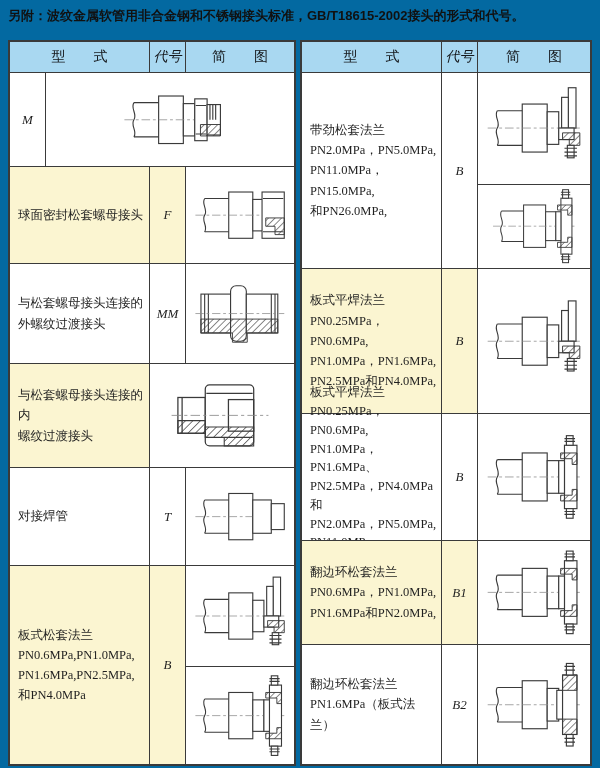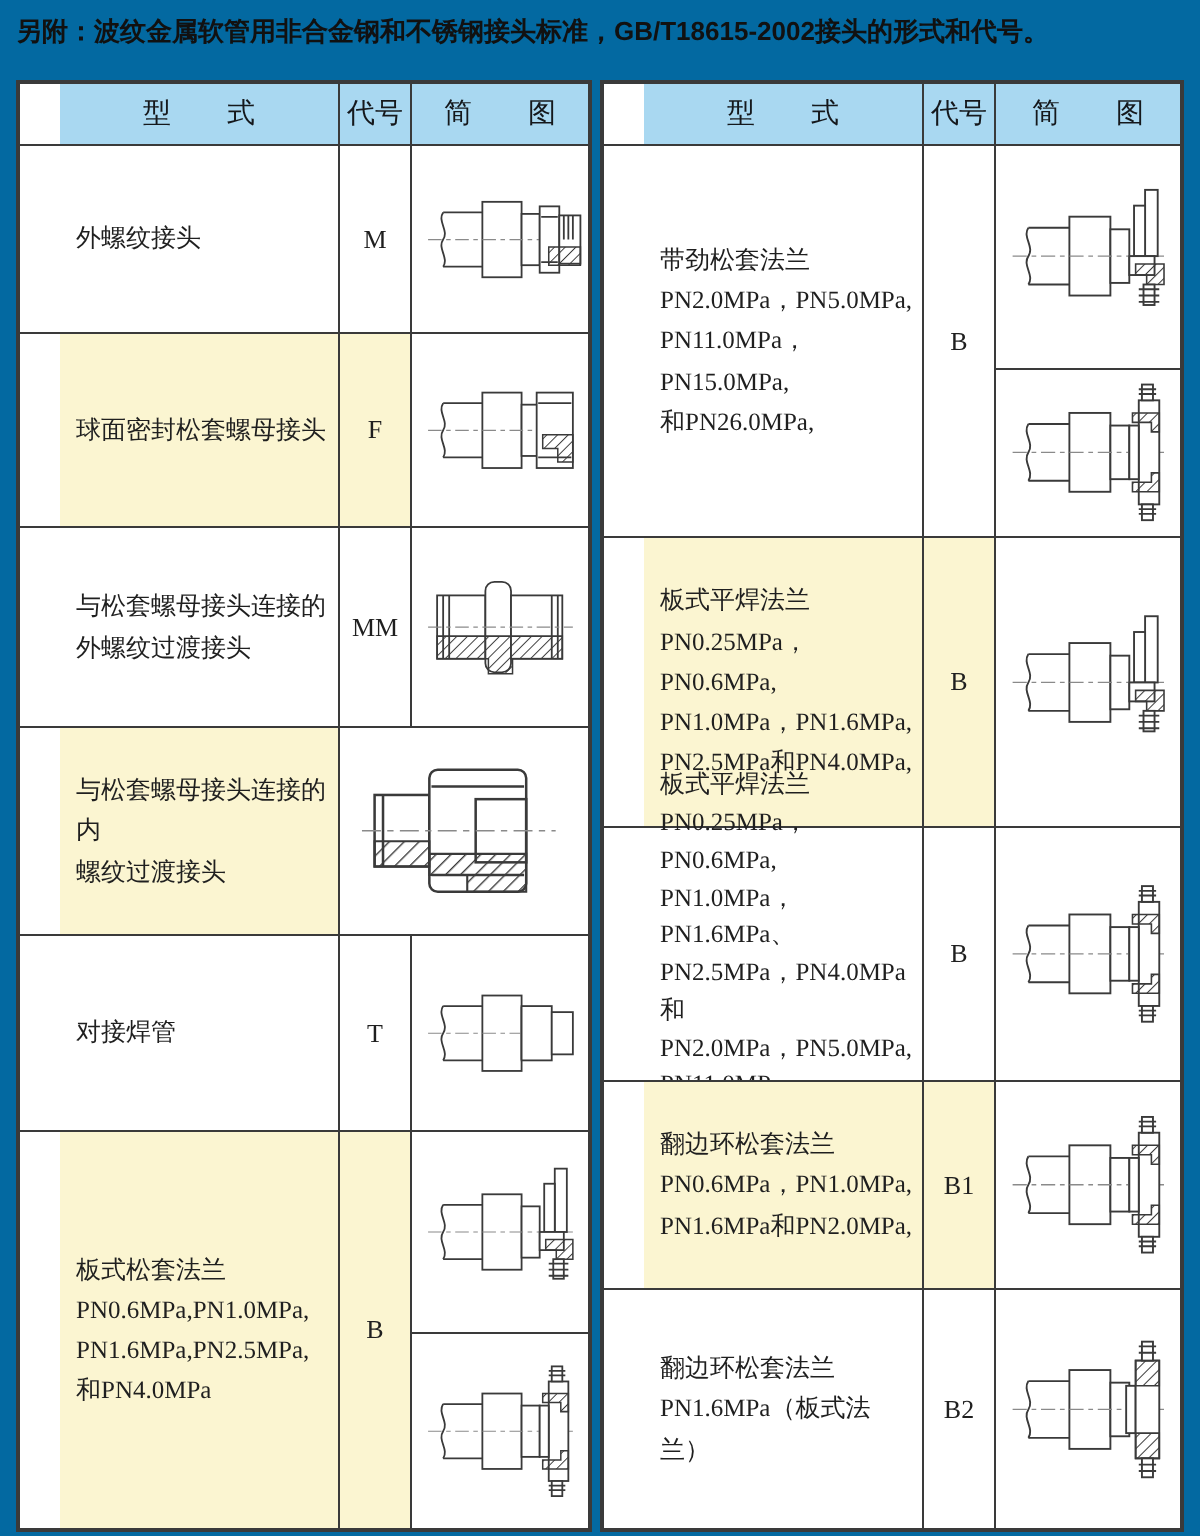--- a/index.html
+++ b/index.html
@@ -8,22 +8,22 @@
   .doc-title{position:absolute;left:8px;top:7px;width:584px;
              font-family:"Liberation Sans", sans-serif;font-weight:bold;
              font-size:13px;color:#111;}
   .tbl{position:absolute;top:40px;border:2px solid var(--bd,#3a3a3a);
        display:flex;flex-direction:column;box-sizing:border-box;background:#fff;}
   .tbl-left{left:8px;width:288px;height:726px;}
   .tbl-right{left:300px;width:292px;height:726px;}
   .tr{display:flex;flex-shrink:0;box-sizing:border-box;}
   .tr + .tr{border-top:1.5px solid var(--bd,#3a3a3a);}
   .td{box-sizing:border-box;display:flex;align-items:center;}
-  .td-type{width:140px;border-right:1.5px solid var(--bd,#3a3a3a);padding:3px 4px 3px 8px;margin-left:20px;}
-  .td-code{width:36px;border-right:1.5px solid var(--bd,#3a3a3a);justify-content:center;}
+  .td-type{width:140px;border-right:1.5px solid var(--bd,#3a3a3a);padding:3px 4px 3px 8px;}
+  .td-code{width:36px;border-right:1.5px solid var(--bd,#3a3a3a);justify-content:center;font-style:italic;}
   .td-diag{flex:1;flex-direction:column;background:#fff;align-items:stretch;}
   .sub{flex:1;display:flex;align-items:center;justify-content:center;overflow:hidden;text-align:center;}
   .sub + .sub{border-top:1.5px solid var(--bd,#3a3a3a);}
   .head .td{background:var(--header-bg,#a9d8f1);justify-content:center;padding:0;
             font-size:14px;color:#15181c;}
   .head .td-type,.head .td-code{border-right:1.5px solid var(--bd,#3a3a3a);}
   .hl{background:var(--hl-bg,#fbf5d1);}
   .tt{white-space:pre-line;font-size:12.5px;line-height:1.62;}
   .code-text{font-size:13px;}
   .td-diag svg{width:96%;height:92%;}
@@ -124,23 +124,20 @@
 
   <div class="doc-title">另附：波纹金属软管用非合金钢和不锈钢接头标准，GB/T18615-2002接头的形式和代号。</div>
 
   <div class="tbl tbl-left">
     <div class="tr head" style="height:30px">
       <div class="td td-type">型　　式</div>
       <div class="td td-code">代号</div>
       <div class="td td-diag sub">简　　图</div>
     </div>
     <div class="tr" style="height:94px">
-      <div class="td td-type">
-          <div class="tt">外螺纹接头</div>
-        </div>
       <div class="td td-code">
           <span class="code-text">M</span>
         </div>
       <div class="td td-diag">
           <div class="sub">
             <svg>
               <use href="#sym-m"></use>
             </svg>
           </div>
         </div>

